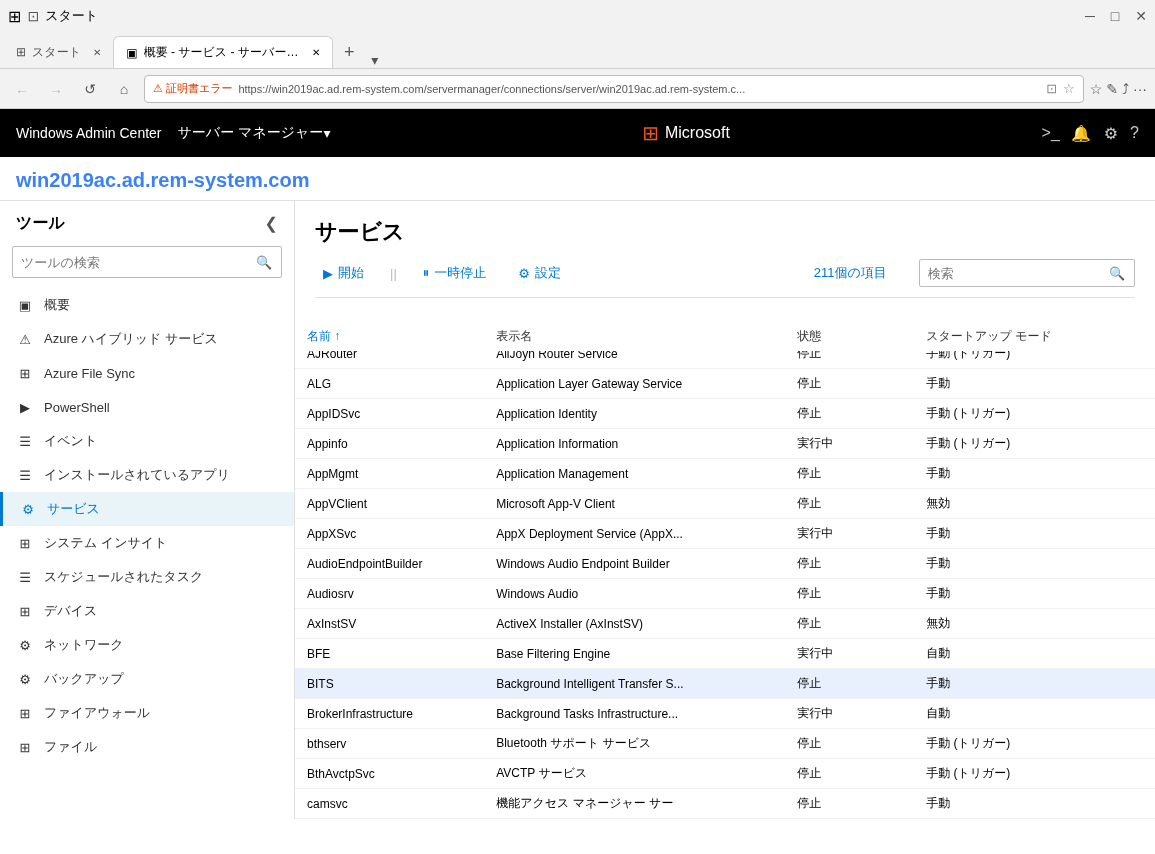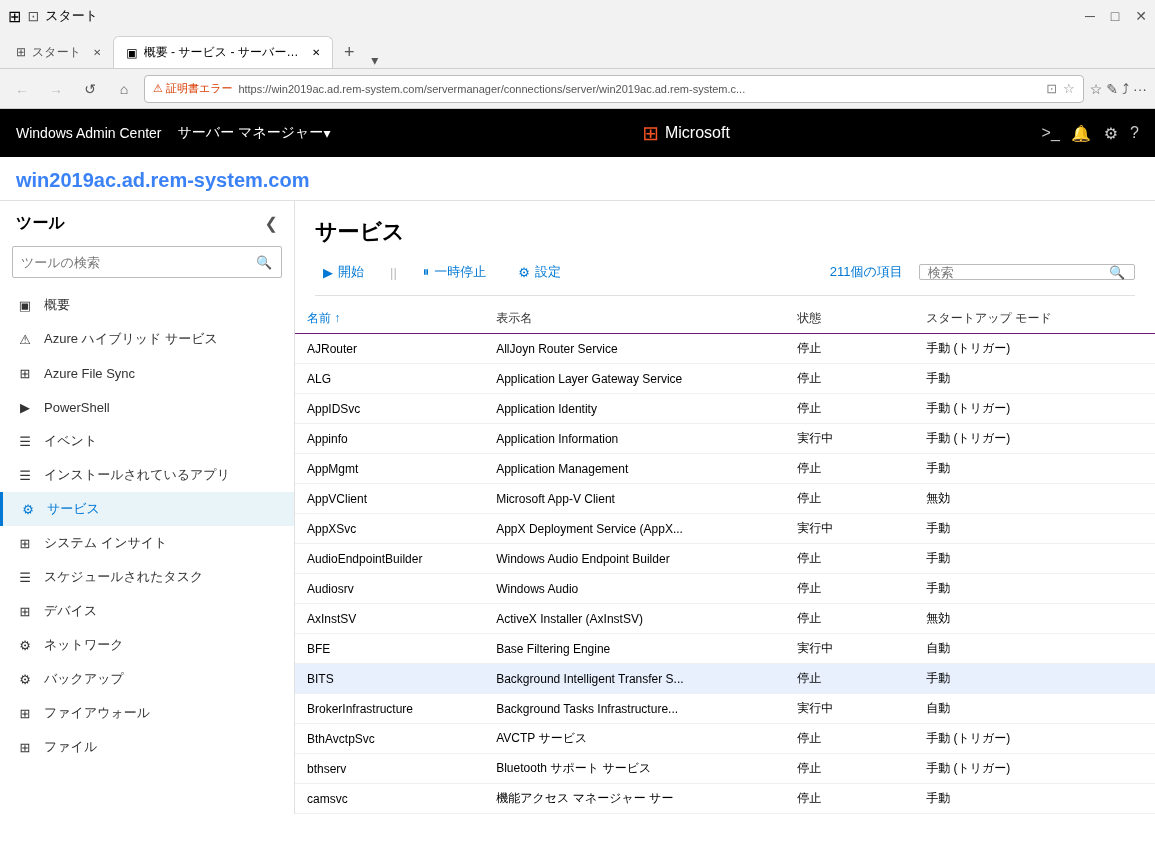--- a/index.html
+++ b/index.html
@@ -49,29 +49,29 @@
     .nav-item-icon { width: 18px; height: 18px; display: flex; align-items: center; justify-content: center; flex-shrink: 0; }
 
     
     .content-area { flex: 1; display: flex; flex-direction: column; overflow: hidden; }
     .content-header { padding: 16px 20px 8px; }
     .content-title { font-size: 22px; font-weight: 600; margin-bottom: 12px; }
     .toolbar { display: flex; align-items: center; gap: 16px; padding: 0 0 10px; border-bottom: 1px solid #e0e0e0; }
     .toolbar-btn { display: flex; align-items: center; gap: 5px; color: #0078d4; cursor: pointer; font-size: 13px; padding: 4px 8px; border-radius: 2px; }
     .toolbar-divider { color: #bbb; margin: 0 2px; }
     .item-count { margin-left: auto; color: #0078d4; font-size: 13px; }
-    .search-box { display: flex; align-items: center; border: 1px solid #bbb; border-radius: 2px; height: 16px; padding: 0 8px; gap: 6px; background: #fff; min-width: 180px; }
+    .search-box { display: flex; align-items: center; border: 1px solid #bbb; border-radius: 2px; height: 28px; padding: 0 8px; gap: 6px; background: #fff; min-width: 180px; margin-left: 16px; }
     .search-box input { border: none; outline: none; flex: 1; font-size: 13px; background: transparent; }
 
     
     .table-container { flex: 1; overflow-y: auto; position: relative; }
     .table-container::-webkit-scrollbar { width: 8px; }
     .table-container::-webkit-scrollbar-thumb { background: #ccc; }
     .services-table { width: 100%; border-collapse: collapse; }
-    .services-table th { position: sticky; top: 0; background: #fff; border-bottom: 1px solid #701a75; padding: 6px 12px; text-align: left; font-weight: 400; font-size: 12px; color: #333; white-space: nowrap; z-index: 1; }
+    .services-table th { position: sticky; top: 16px; background: #fff; border-bottom: 4px solid #701a75; padding: 6px 12px; text-align: left; font-weight: 400; font-size: 12px; color: #333; white-space: nowrap; z-index: 1; }
     .services-table th.sortable { cursor: pointer; color: #0078d4; }
     .services-table td { padding: 6px 12px; border-bottom: 1px solid #f0f0f0; font-size: 12px; white-space: nowrap; overflow: hidden; text-overflow: ellipsis; }
     .services-table tr.selected { background: #e8f0fe; }
     .col-name { width: 22%; }
     .col-displayname { width: 35%; }
     .col-status { width: 15%; }
     .col-startup { width: 28%; }
   </style>
 </head>
 <body>
@@ -332,32 +332,32 @@
       <td>停止</td>
       <td>手動</td>
     </tr>
             <tr style="cursor: pointer;">
       <td>BrokerInfrastructure</td>
       <td>Background Tasks Infrastructure...</td>
       <td>実行中</td>
       <td>自動</td>
     </tr>
             <tr style="cursor: pointer;">
+      <td>bthserv</td>
+      <td>Bluetooth サポート サービス</td>
+      <td>停止</td>
+      <td>手動 (トリガー)</td>
+    </tr>
+            <tr style="cursor: pointer;">
       <td>BthAvctpSvc</td>
       <td>AVCTP サービス</td>
       <td>停止</td>
       <td>手動 (トリガー)</td>
     </tr>
             <tr style="cursor: pointer;">
-      <td>bthserv</td>
-      <td>Bluetooth サポート サービス</td>
-      <td>停止</td>
-      <td>手動 (トリガー)</td>
-    </tr>
-            <tr style="cursor: pointer;">
       <td>camsvc</td>
       <td>機能アクセス マネージャー サー</td>
       <td>停止</td>
       <td>手動</td>
     </tr>
           </tbody>
       </table>
     </div>
 
   </div>

